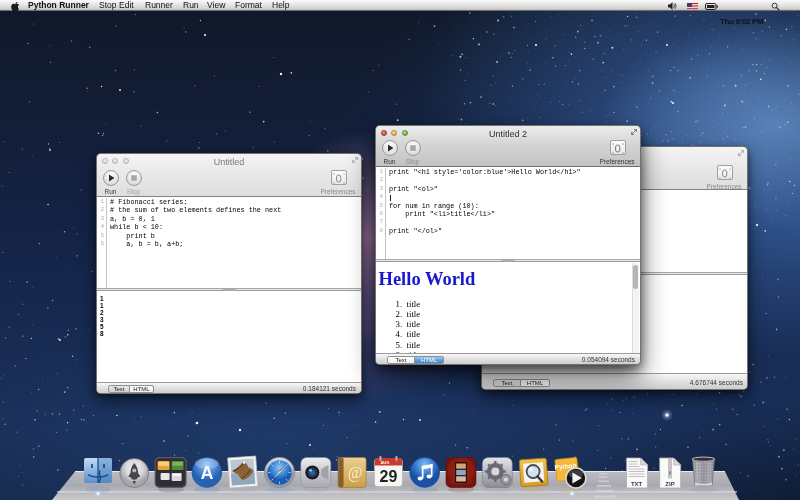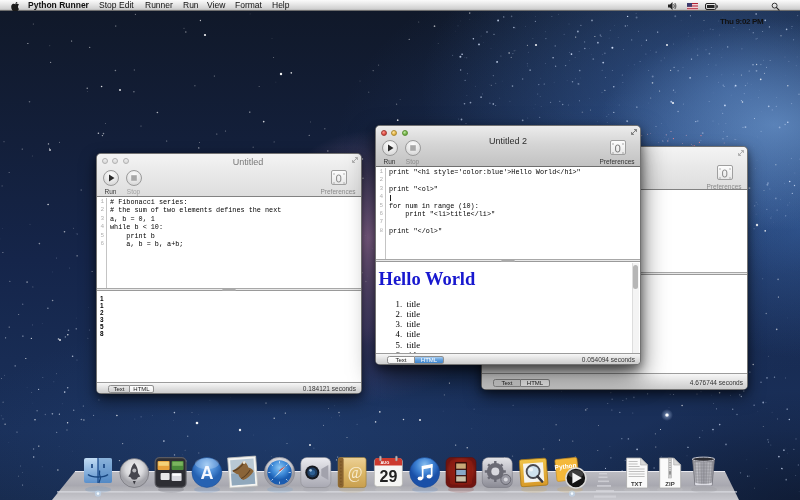--- a/index.html
+++ b/index.html
@@ -1279,21 +1279,21 @@
   <div class="seg" style="left:11px;top:5px;">
    <div class="segbtn" style="width:28px;border-radius:2.5px 0 0 2.5px;background:linear-gradient(#e8e8e8,#cfcfcf);">Text</div>
    <div class="segbtn" style="width:29px;border-left:none;border-radius:0 2.5px 2.5px 0;background:linear-gradient(#ffffff,#f0f0f0);">HTML</div>
   </div>
   <div class="secs" style="right:4px;top:4.5px;">4.676744 seconds</div>
  </div>
 </div>
 
 <div id="winA" class="win inactive" style="left:96px;top:153px;width:266px;height:241px;">
  <div class="thead tb-inactive" style="height:43px;border-bottom:1px solid #828282;border-radius:5px 5px 0 0;">
-  <div class="ttl" style="top:3px;color:#787878;margin-left:19px;">Untitled</div>
+  <div class="ttl" style="top:3px;color:#787878;">Untitled</div>
   <div class="dot" style="left:4.5px;top:4px;border:1px solid #b0b0b0;background:linear-gradient(#f2f2f2,#d8d8d8);"></div>
   <div class="dot" style="left:15px;top:4px;border:1px solid #b0b0b0;background:linear-gradient(#f2f2f2,#d8d8d8);"></div>
   <div class="dot" style="left:25.5px;top:4px;border:1px solid #b0b0b0;background:linear-gradient(#f2f2f2,#d8d8d8);"></div>
   <div class="toolbtn" style="left:5.5px;top:16px;">
         <svg width="16" height="16" viewBox="0 0 16 16" style="position:absolute;left:-1px;top:-1px">
           <path d="M6 4.5L11.5 8L6 11.5z" fill="#2b2b2b"></path>
         </svg>
       </div>
   <div class="tlabel" style="left:0.5px;top:34px;width:26px;color:#3a3a3a;">Run</div>
   <div class="toolbtn" style="left:28.5px;top:16px;">
@@ -1339,21 +1339,21 @@
   <div class="seg" style="left:11px;top:1.5px;">
    <div class="segbtn" style="width:22px;border-radius:2.5px 0 0 2.5px;background:linear-gradient(#e8e8e8,#cfcfcf);">Text</div>
    <div class="segbtn" style="width:24px;border-left:none;border-radius:0 2.5px 2.5px 0;background:linear-gradient(#ffffff,#f0f0f0);">HTML</div>
   </div>
   <div class="secs" style="right:5px;top:2px;">0.184121 seconds</div>
  </div>
 </div>
 
 <div id="winB" class="win active" style="left:375px;top:125px;width:266px;height:240px;">
  <div class="thead tb-active" style="height:41px;border-bottom:1px solid #6f6f6f;border-radius:5px 5px 0 0;">
-  <div class="ttl" style="top:10px;color:#2e2e2e;">Untitled 2</div>
+  <div class="ttl" style="top:3px;color:#2e2e2e;">Untitled 2</div>
   <div class="dot" style="left:4.5px;top:3.5px;background:radial-gradient(circle at 35% 30%,#ff9a94,#e3544a 55%,#b2352c);border:0.5px solid #a03a32;"></div>
   <div class="dot" style="left:15px;top:3.5px;background:radial-gradient(circle at 35% 30%,#ffe9a8,#e8b94e 55%,#c19232);border:0.5px solid #ad8b30;"></div>
   <div class="dot" style="left:25.5px;top:3.5px;background:radial-gradient(circle at 35% 30%,#c4efa9,#78b74e 55%,#569334);border:0.5px solid #5a8f34;"></div>
   <div class="toolbtn" style="left:5.5px;top:14px;">
         <svg width="16" height="16" viewBox="0 0 16 16" style="position:absolute;left:-1px;top:-1px">
           <path d="M6 4.5L11.5 8L6 11.5z" fill="#2b2b2b"></path>
         </svg>
       </div>
   <div class="tlabel" style="left:0.5px;top:32px;width:26px;color:#333;">Run</div>
   <div class="toolbtn" style="left:28.5px;top:14px;">

